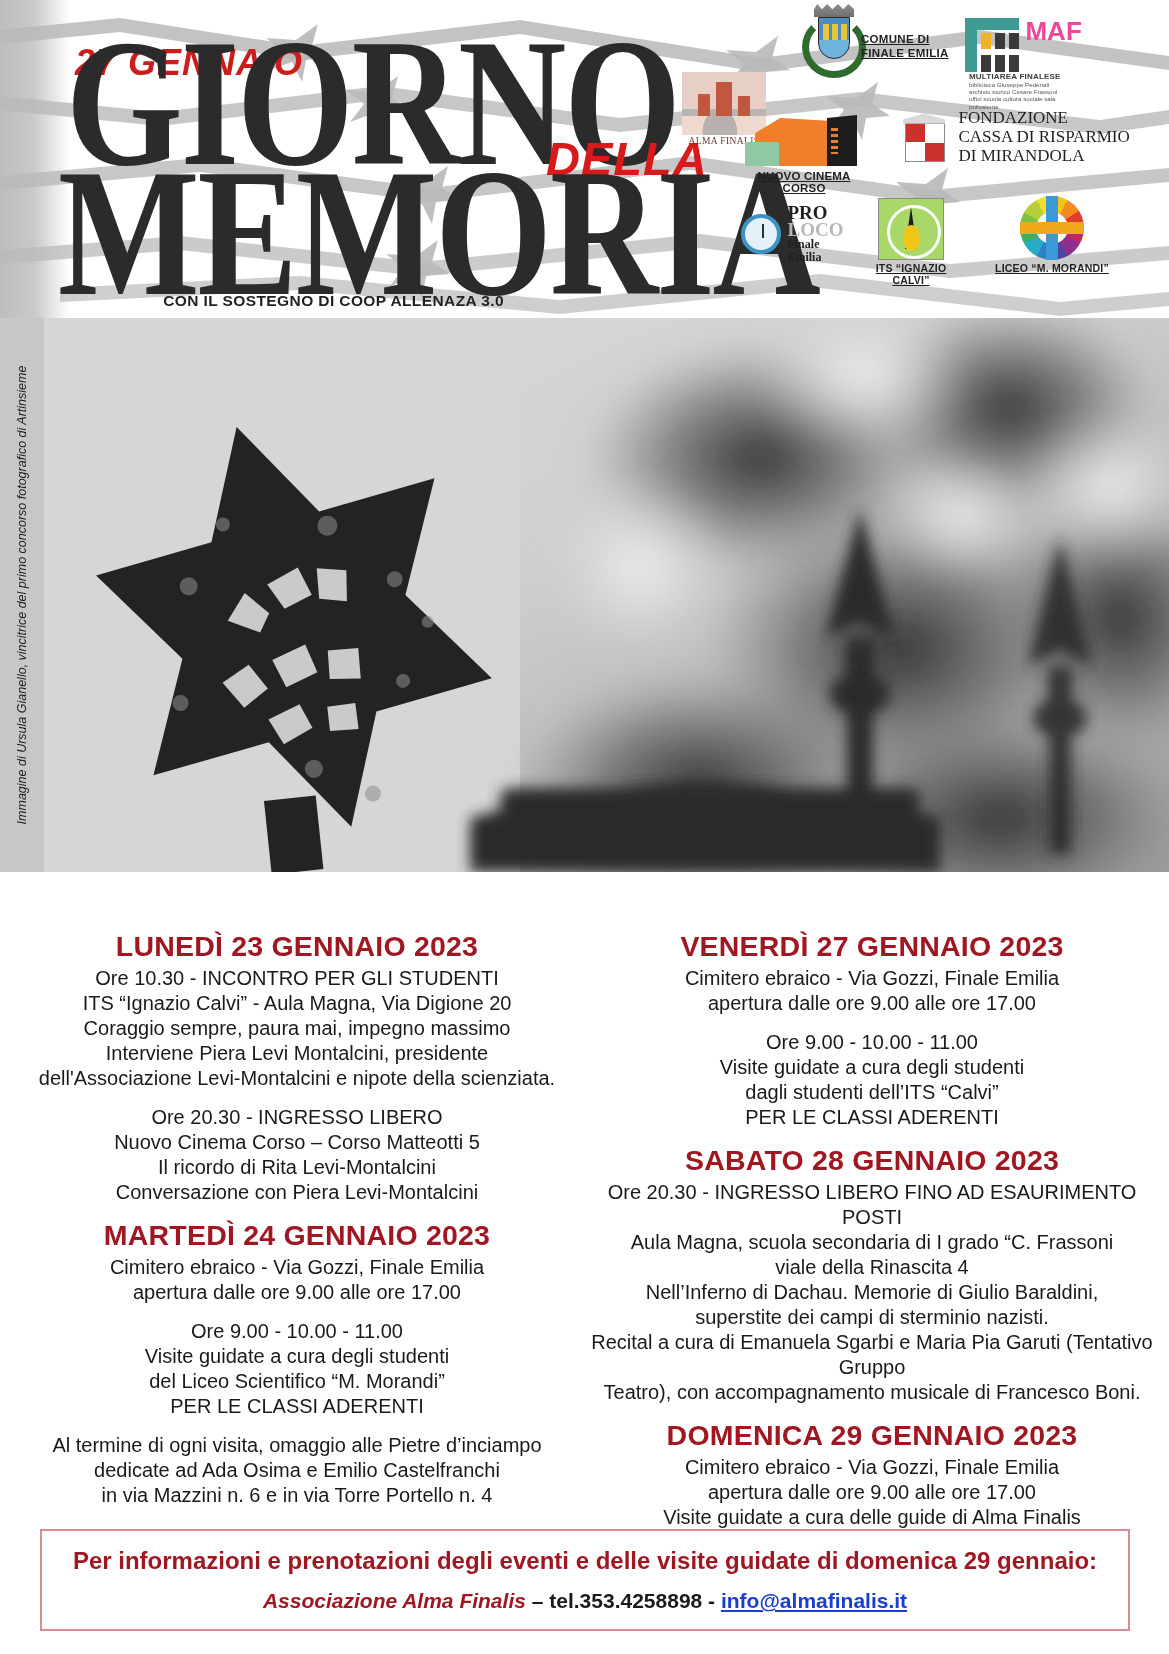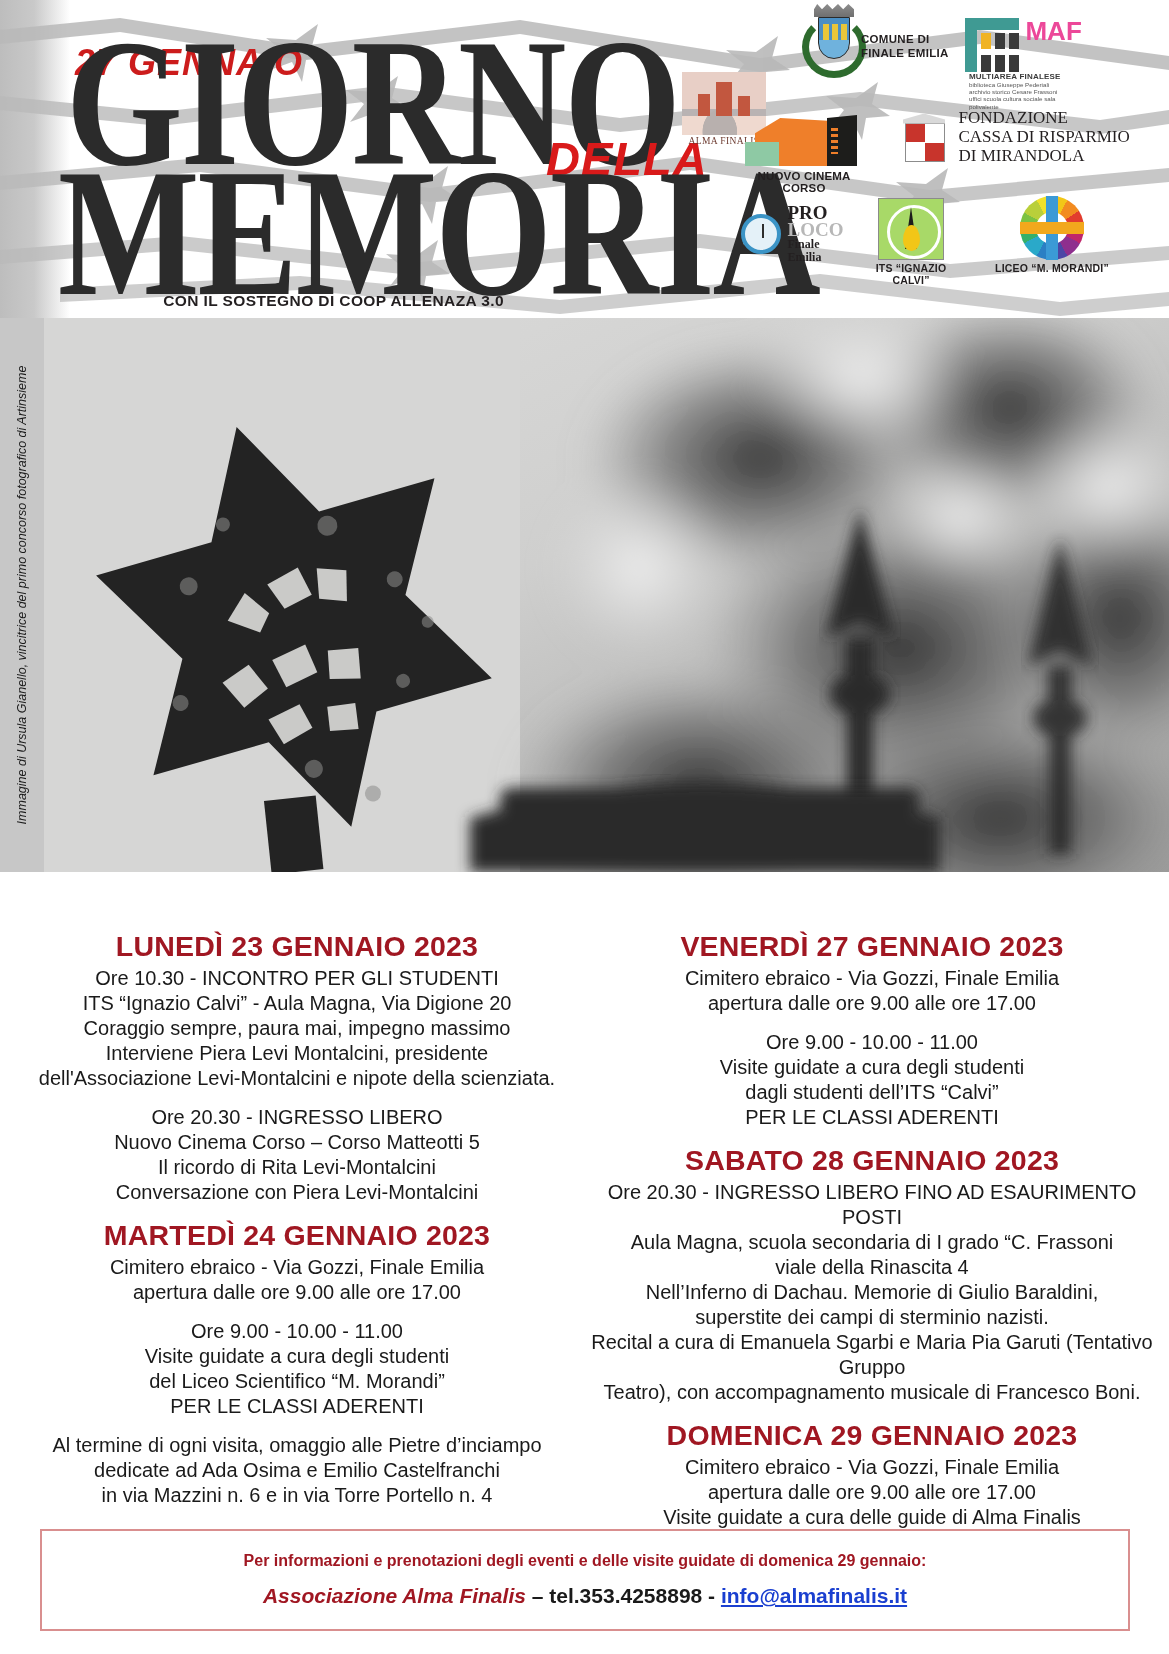--- a/index.html
+++ b/index.html
@@ -68,20 +68,21 @@
     transform-origin:left top;
   }
 
   
   .logos { position:absolute; left:665px; top:0; width:504px; height:318px; }
   .logo { position:absolute; text-align:center; }
   .logo-cap {
     font-family:"Liberation Sans", sans-serif;
     font-weight:bold; color:#231f20;
     letter-spacing:.3px;
+    text-decoration:underline;
   }
 
   
   .l-alma { left:17px; top:24px; width:84px;margin-top:48px; }
   .alma-img {
     width:84px; height:63px;
     background:
       radial-gradient(ellipse at 45% 95%, #b8b0ae 0 26%, transparent 27%),
       linear-gradient(#e8cfc6 0 58%, #b9b3b3 58% 70%, #efd9cf 70% 100%);
     position:relative; overflow:hidden;
@@ -286,21 +287,21 @@
     position:absolute;
     left:40px; top:1529px;
     width:1090px; height:102px;
     border:2px solid #d98f8f;
     display:flex; flex-direction:column;
     align-items:center; justify-content:center;
     background:#ffffff;
   }
   .f1 {
     font-family:"Liberation Sans", sans-serif;
-    font-weight:bold; font-size:16px; color:#a01722;
+    font-weight:bold; font-size:24px; color:#a01722;
     margin-bottom:14px;
   }
   .f2 {
     font-family:"Liberation Sans", sans-serif;
     font-weight:bold; font-size:21px; color:#1a1a1a;
   }
   .f2 .assoc { color:#a01722; font-style:italic; }
   .f2 .mail { color:#1a3fd0; text-decoration:underline; }
 </style>
 </head>

